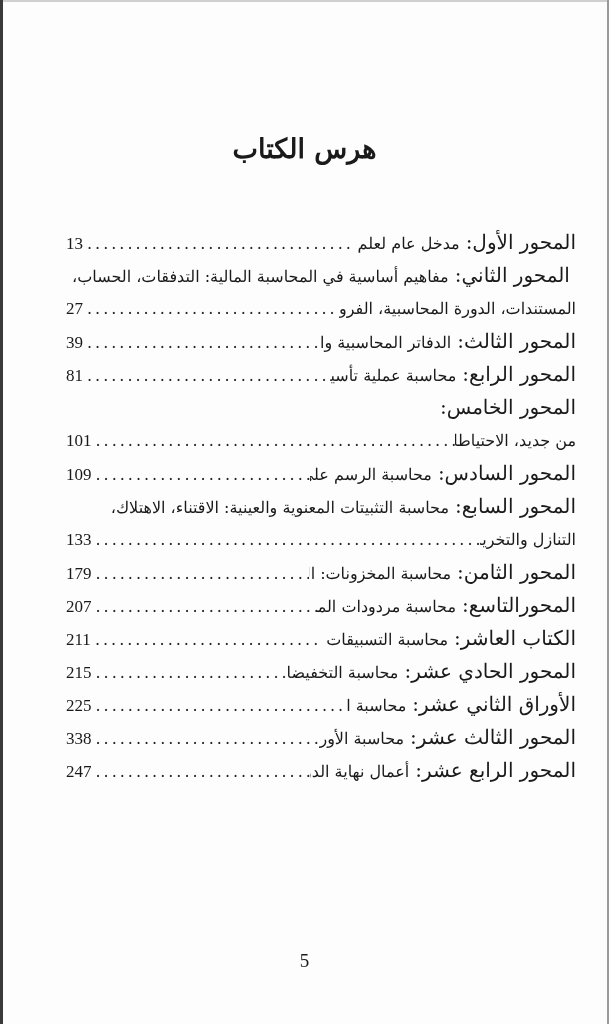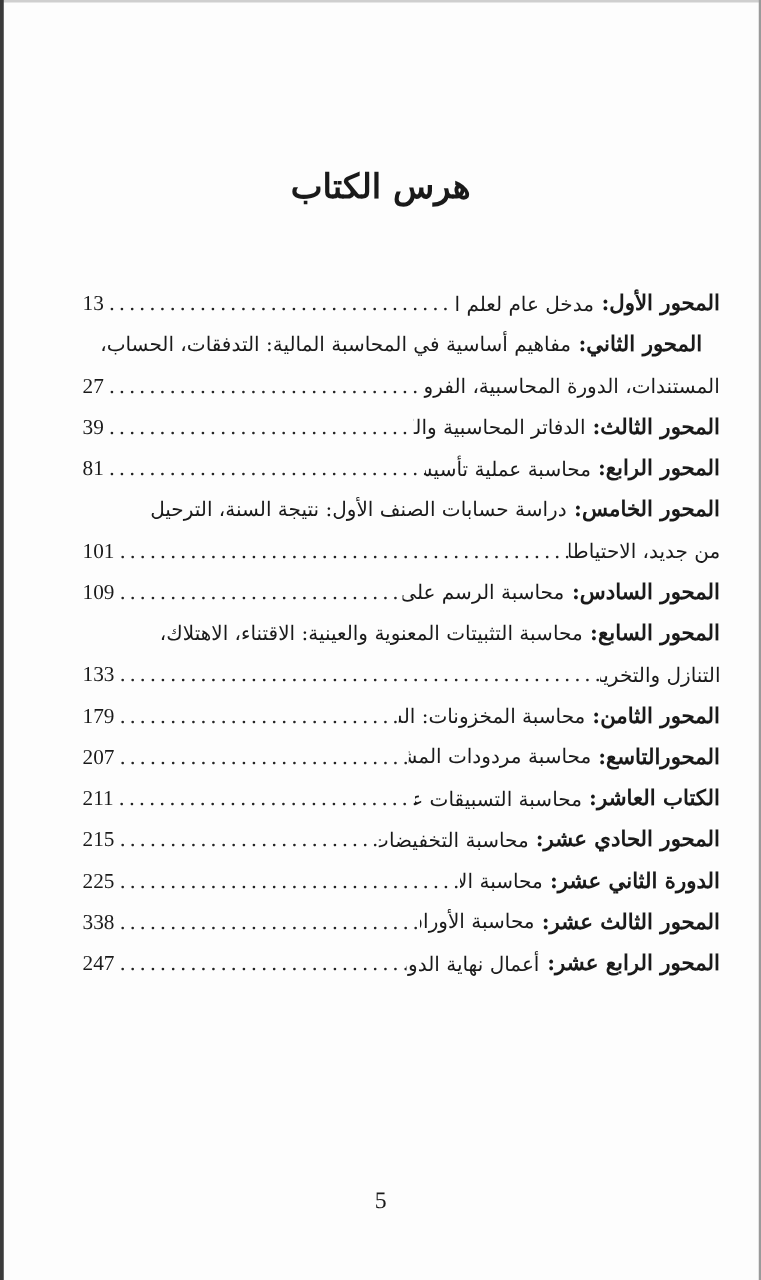--- a/index.html
+++ b/index.html
@@ -15,21 +15,21 @@
       font-size: 27px; font-weight: bold; direction: rtl;
     }
     .toc {
       position: absolute; top: 226px; left: 66px; width: 510px;
       direction: rtl;
     }
     .line {
       height: 33px; line-height: 33px; font-size: 16px; display: flex; align-items: baseline;
       white-space: nowrap; overflow: hidden;
     }
-    .chapter { font-weight: bold; font-size: 17px; margin-left: 6px; }
+    .chapter { font-weight: normal; font-size: 20px; margin-left: 6px; }
     .text { flex: 0 1 auto; overflow: hidden; }
     .dots { flex: 1 1 auto; overflow: hidden; letter-spacing: 3px; direction: ltr; text-align: right; color: #222; padding: 0 4px; }
     .page { flex: 0 0 auto; font-weight: normal; font-family: "Liberation Serif", serif; font-size: 17px; direction: ltr; }
     .justify { justify-content: center; }
     .page-number {
       position: absolute; top: 950px; left: 0; width: 609px; text-align: center;
       font-family: "Liberation Serif", serif; font-size: 19px;
     }
   </style>
 </head>
@@ -68,21 +68,20 @@
 
   <div class="line">
     <span class="chapter">المحور الرابع:</span>
     <span class="text">محاسبة عملية تأسيس المؤسسة</span>
     <span class="dots">..................................................</span>
     <span class="page">81</span>
   </div>
 
   <div class="line">
     <span class="chapter">المحور الخامس:</span>
-    <span class="text">دراسة حسابات الصنف الأول: نتيجة السنة، الترحيل</span>
   </div>
   <div class="line">
     <span class="text">من جديد، الاحتياطات</span>
     <span class="dots">..................................................</span>
     <span class="page">101</span>
   </div>
 
   <div class="line">
     <span class="chapter">المحور السادس:</span>
     <span class="text">محاسبة الرسم على القيمة المضافة</span>
@@ -122,21 +121,21 @@
   </div>
 
   <div class="line">
     <span class="chapter">المحور الحادي عشر:</span>
     <span class="text">محاسبة التخفيضات التجارية والمالية</span>
     <span class="dots">..................................................</span>
     <span class="page">215</span>
   </div>
 
   <div class="line">
-    <span class="chapter">الدورة الثاني عشر:</span>
+    <span class="chapter">الأوراق الثاني عشر:</span>
     <span class="text">محاسبة الأغلفة</span>
     <span class="dots">..................................................</span>
     <span class="page">225</span>
   </div>
 
   <div class="line">
     <span class="chapter">المحور الثالث عشر:</span>
     <span class="text">محاسبة الأوراق التجارية</span>
     <span class="dots">..................................................</span>
     <span class="page">338</span>

